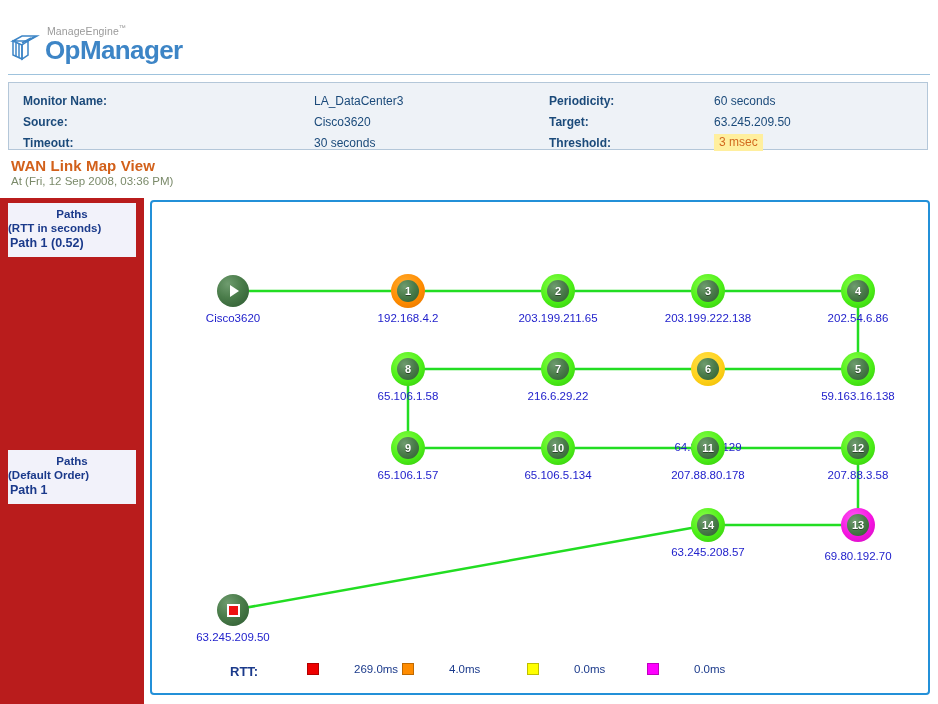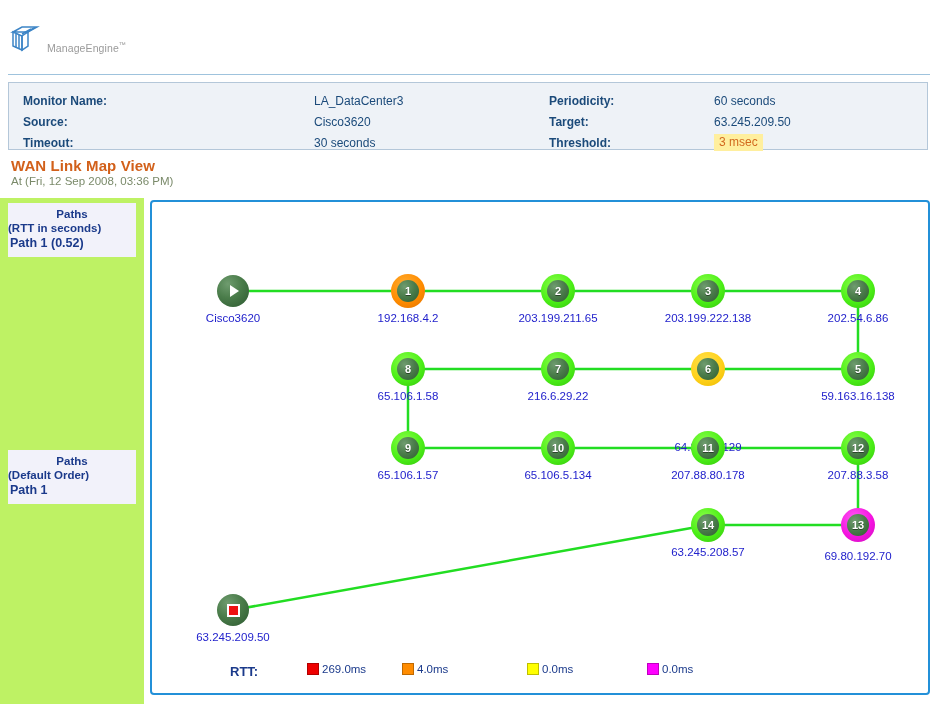--- a/index.html
+++ b/index.html
@@ -113,21 +113,21 @@
     left: 11px; top: 175px;
     font-size: 11.5px;
     color: #7a8a6a;
   }
 
   
   #sidebar {
     position: absolute;
     left: 0px; top: 198px;
     width: 144px; height: 506px;
-    background: #bef264;
+    background: #b91c1c;
   }
   .paths-box {
     position: absolute;
     left: 8px;
     width: 128px;
     background: #f2f2fa;
     box-sizing: border-box;
     padding: 4px 0 6px 0;
   }
   #paths-box-1 { top: 5px; }
@@ -255,20 +255,21 @@
     left: 78px; top: 7px;
     font-size: 13px;
     font-weight: bold;
     color: #1b3a8b;
   }
   .legend-item {
     position: absolute;
     top: 6px;
     display: flex;
     align-items: flex-start;
+    gap: 32px;
   }
   .legend-swatch {
     width: 12px; height: 12px;
     margin-right: 3px;
     border: 1px solid rgba(0,0,0,.25);
     box-sizing: border-box;
   }
   .legend-text {
     font-size: 11.5px;
     color: #1b3a8b;
@@ -285,20 +286,21 @@
         <path d="M3 8 L3 22 L12 26 L12 12 Z"></path>
         <path d="M18 8 L18 22 L12 26 L12 12 Z"></path>
         <path d="M6 10 L6 24"></path>
         <path d="M9 11 L9 25"></path>
         <path d="M21 5 L12 10"></path>
         <path d="M24 4 L15 9"></path>
       </g>
     </svg>
     <div id="logo-text-wrap">
       <div id="brand-small"><span>ManageEngine</span><sup>™</sup></div>
+      <div id="brand-main">OpManager</div>
     </div>
   </div>
 </div>
 <div id="header-rule"></div>
 
 <div id="info-panel">
   <div id="info-grid">
     <div class="info-cell info-label" style="left:14px; top:11px;text-align:right;">Monitor Name:</div>
     <div class="info-cell info-value" style="left:305px; top:11px;">LA_DataCenter3</div>
     <div class="info-cell info-label" style="left:14px; top:32px;">Source:</div>

